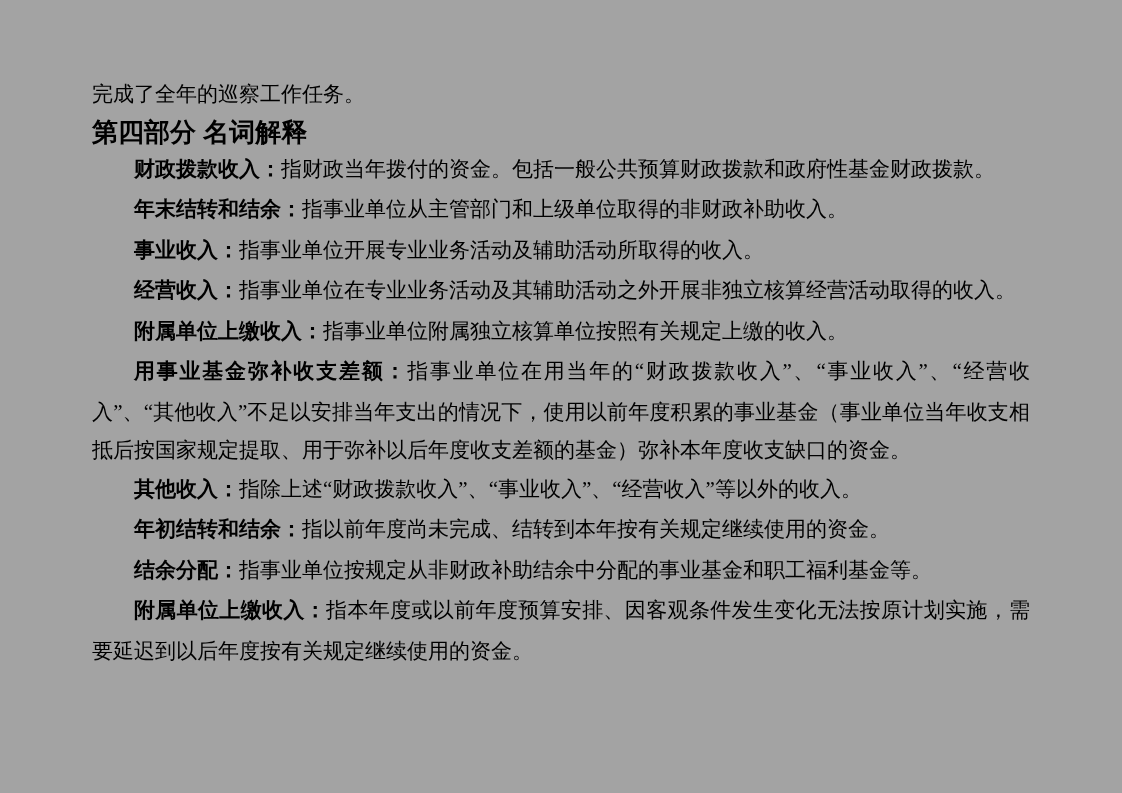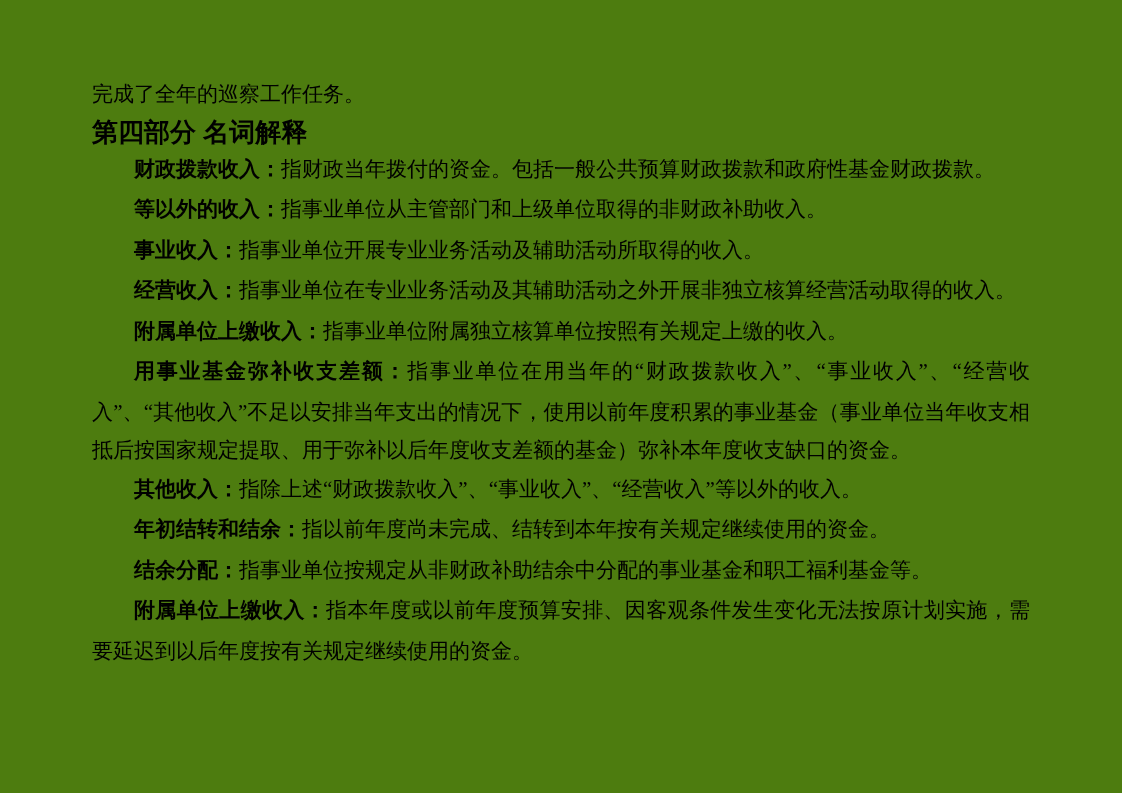--- a/index.html
+++ b/index.html
@@ -12,21 +12,21 @@
     height: 793px;
     overflow: hidden;
     font-family: "Liberation Serif", "DejaVu Serif", serif;
     color: #000000;
   }
   .page {
     box-sizing: border-box;
     width: 1122px;
     height: 793px;
     padding: 75px 92px 0 92px;
-    background: #4d7c0f;
+    background: #a3a3a3;
   }
   .body-line, .term-para {
     margin: 0;
     font-size: 21px;
     line-height: 38.5px;
     text-align: justify;
     word-break: break-all;
     overflow-wrap: break-word;
   }
   .term-para {
@@ -49,21 +49,21 @@
 <body>
 
 <div class="page">
 
   <p class="body-line">完成了全年的巡察工作任务。</p>
 
   <div class="section-title">第四部分 名词解释</div>
 
   <p class="term-para"><span class="term">财政拨款收入：</span><span>指财政当年拨付的资金。包括一般公共预算财政拨款和政府性基金财政拨款。</span></p>
 
-  <p class="term-para"><span class="term">等以外的收入：</span><span>指事业单位从主管部门和上级单位取得的非财政补助收入。</span></p>
+  <p class="term-para"><span class="term">年末结转和结余：</span><span>指事业单位从主管部门和上级单位取得的非财政补助收入。</span></p>
 
   <p class="term-para"><span class="term">事业收入：</span><span>指事业单位开展专业业务活动及辅助活动所取得的收入。</span></p>
 
   <p class="term-para"><span class="term">经营收入：</span><span>指事业单位在专业业务活动及其辅助活动之外开展非独立核算经营活动取得的收入。</span></p>
 
   <p class="term-para"><span class="term">附属单位上缴收入：</span><span>指事业单位附属独立核算单位按照有关规定上缴的收入。</span></p>
 
   <p class="term-para"><span class="term">用事业基金弥补收支差额：</span><span>指事业单位在用当年的“财政拨款收入”、“事业收入”、“经营收入”、“其他收入”不足以安排当年支出的情况下，使用以前年度积累的事业基金（事业单位当年收支相抵后按国家规定提取、用于弥补以后年度收支差额的基金）弥补本年度收支缺口的资金。</span></p>
 
   <p class="term-para"><span class="term">其他收入：</span><span>指除上述“财政拨款收入”、“事业收入”、“经营收入”等以外的收入。</span></p>

